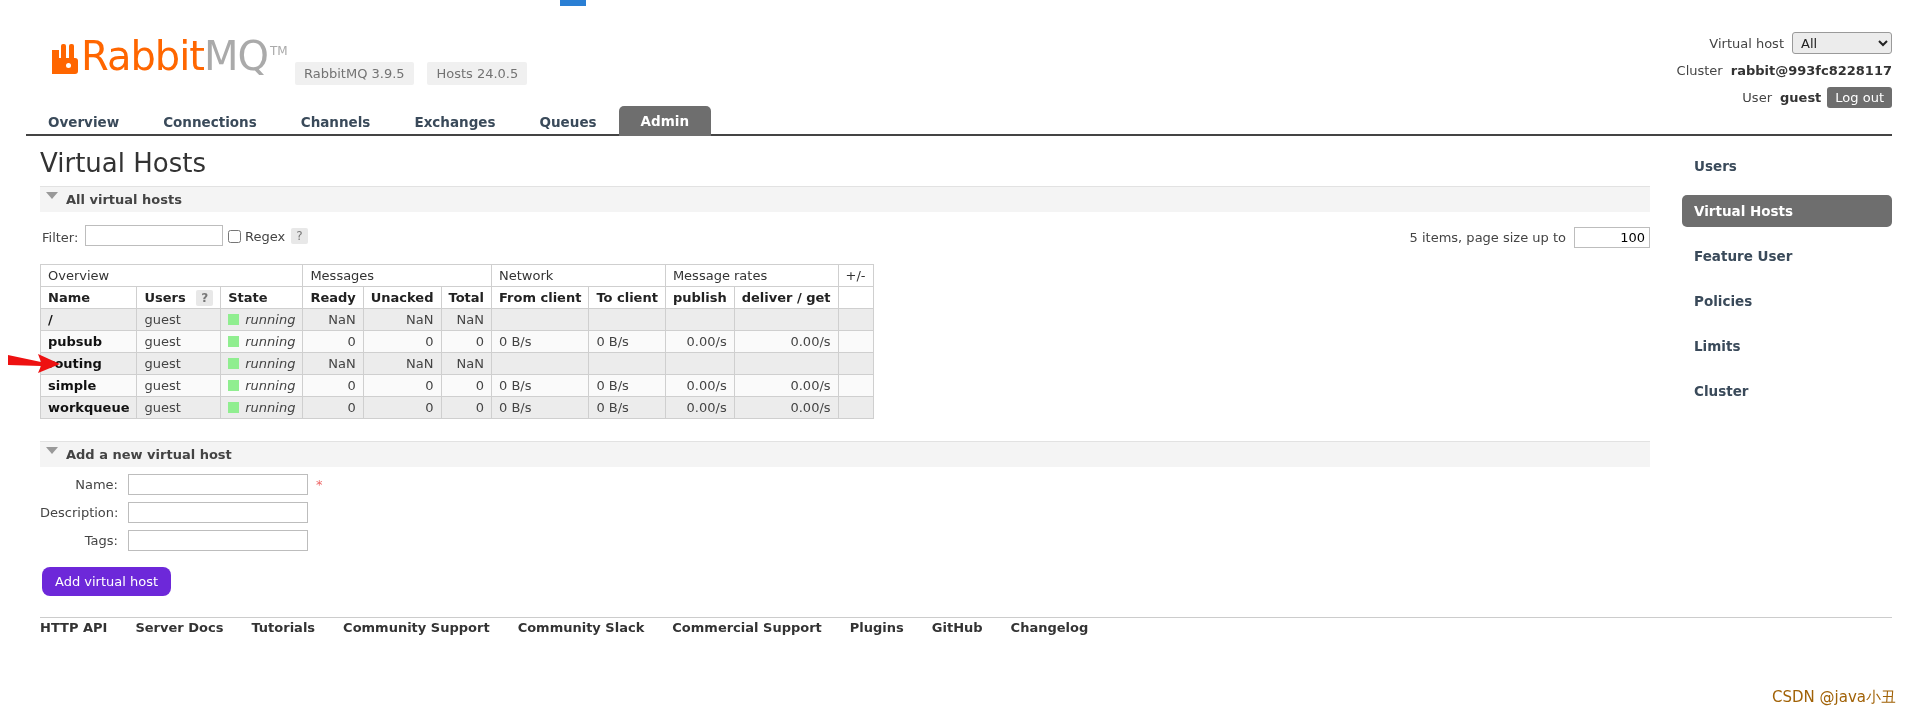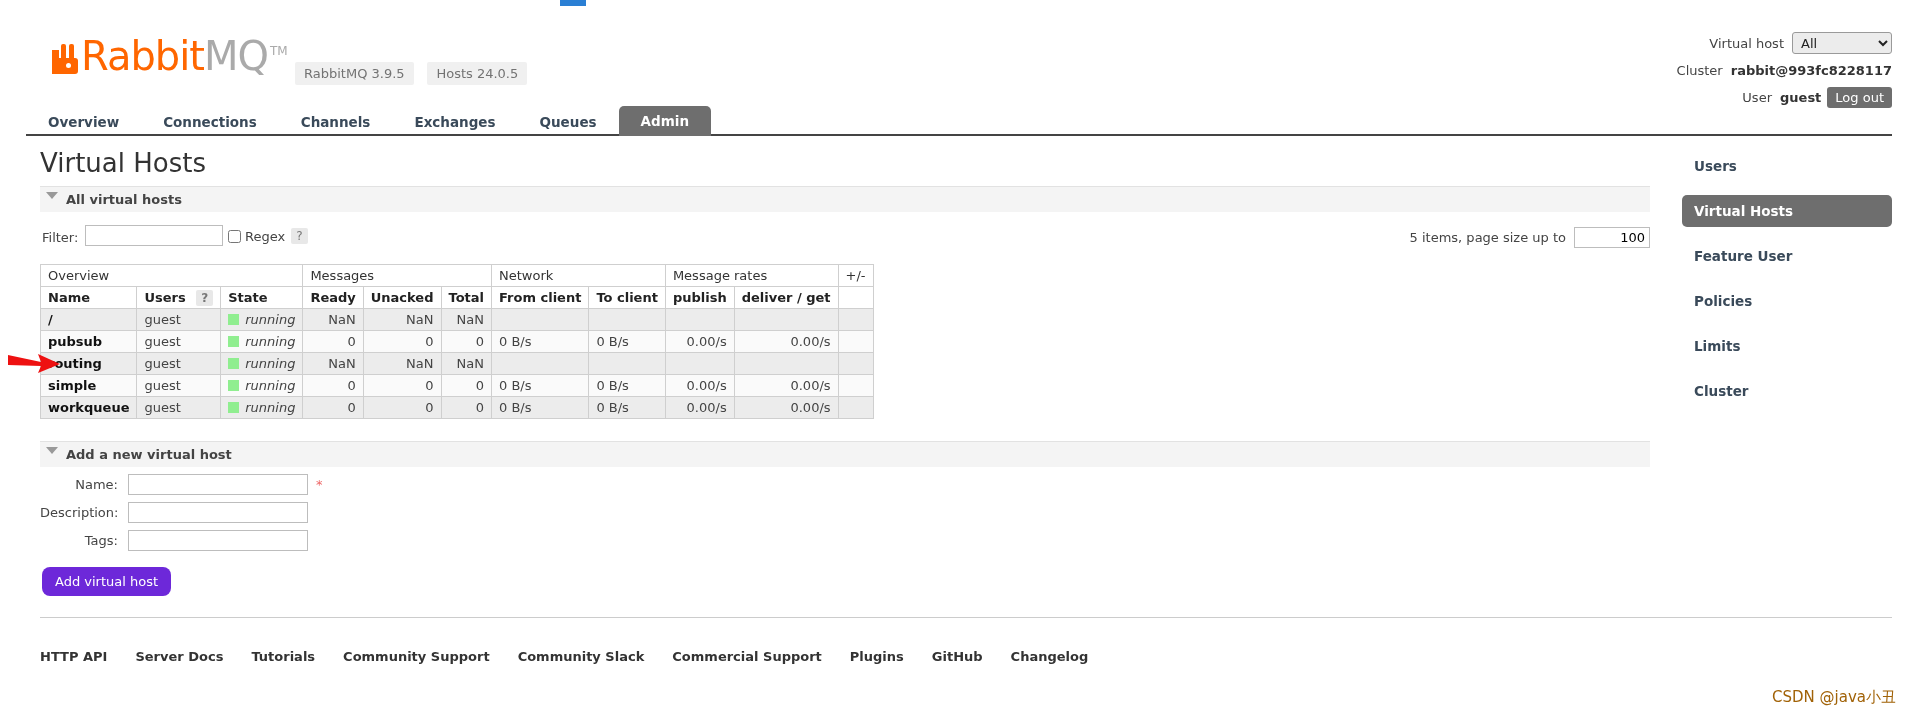--- a/index.html
+++ b/index.html
@@ -129,21 +129,21 @@
 
   
   .sidebar { position: absolute; right: 26px; top: 150px; width: 210px; }
   .side-item {
     font-size: 13.5px; font-weight: bold; color: #3a4a5a;
     padding: 8px 12px; margin-bottom: 13px; cursor: pointer; border-radius: 5px;
   }
   .side-item.active { background: #6e6e6e; color: #fff; }
 
   
-  .footer { position: absolute; left: 40px; top: 617px; width: 1852px; border-top: 1px solid #ccc; padding-top: 31px; }
+  .footer { position: absolute; left: 40px; top: 617px; width: 1852px; border-top: 1px solid #ccc; padding-top: 2px; }
   .footer-links { display: flex; gap: 28px; font-size: 13px; }
   .footer-links a { color: #333; text-decoration: none; font-weight: bold; cursor: pointer; }
 
   
   .red-arrow { position: absolute; left: 8px; top: 350px; }
   .watermark {
     position: absolute; right: 22px; top: 688px;
     font-size: 15px; color: #a16207;
   }
 </style>

